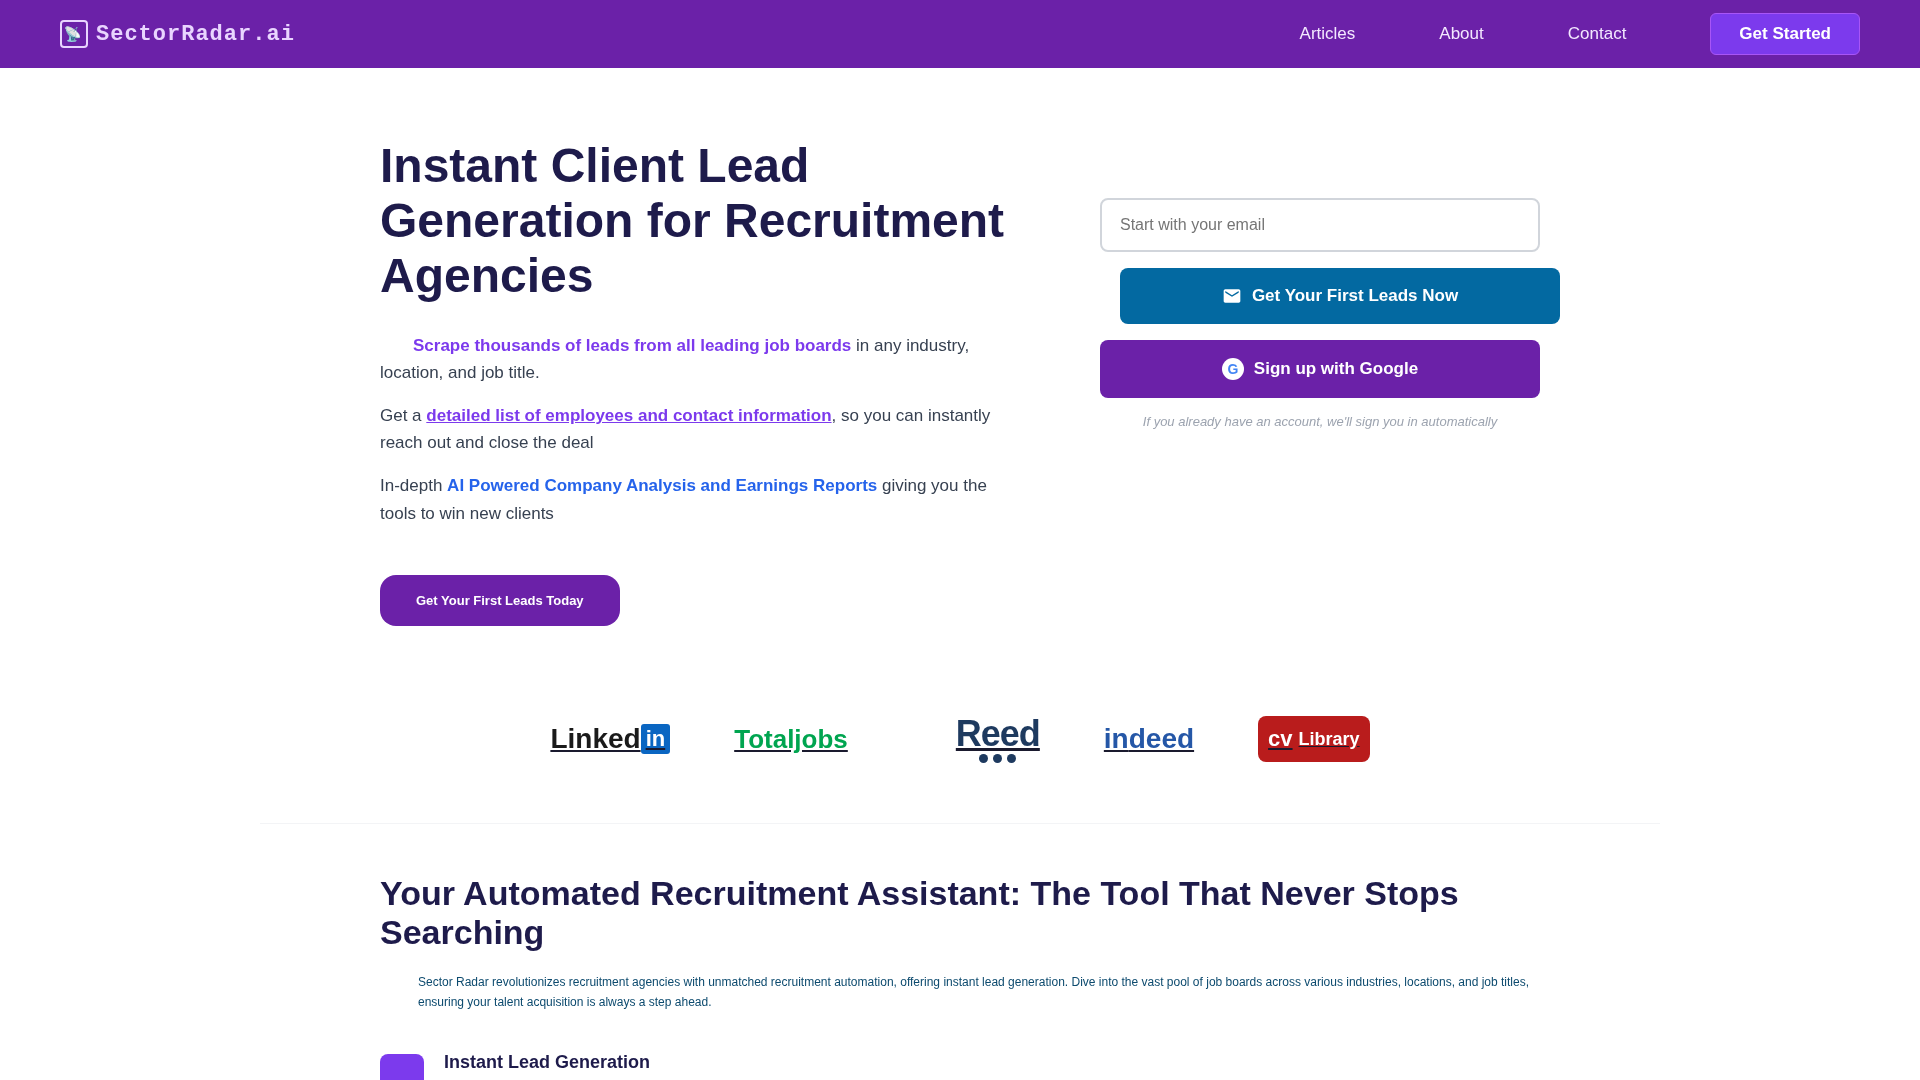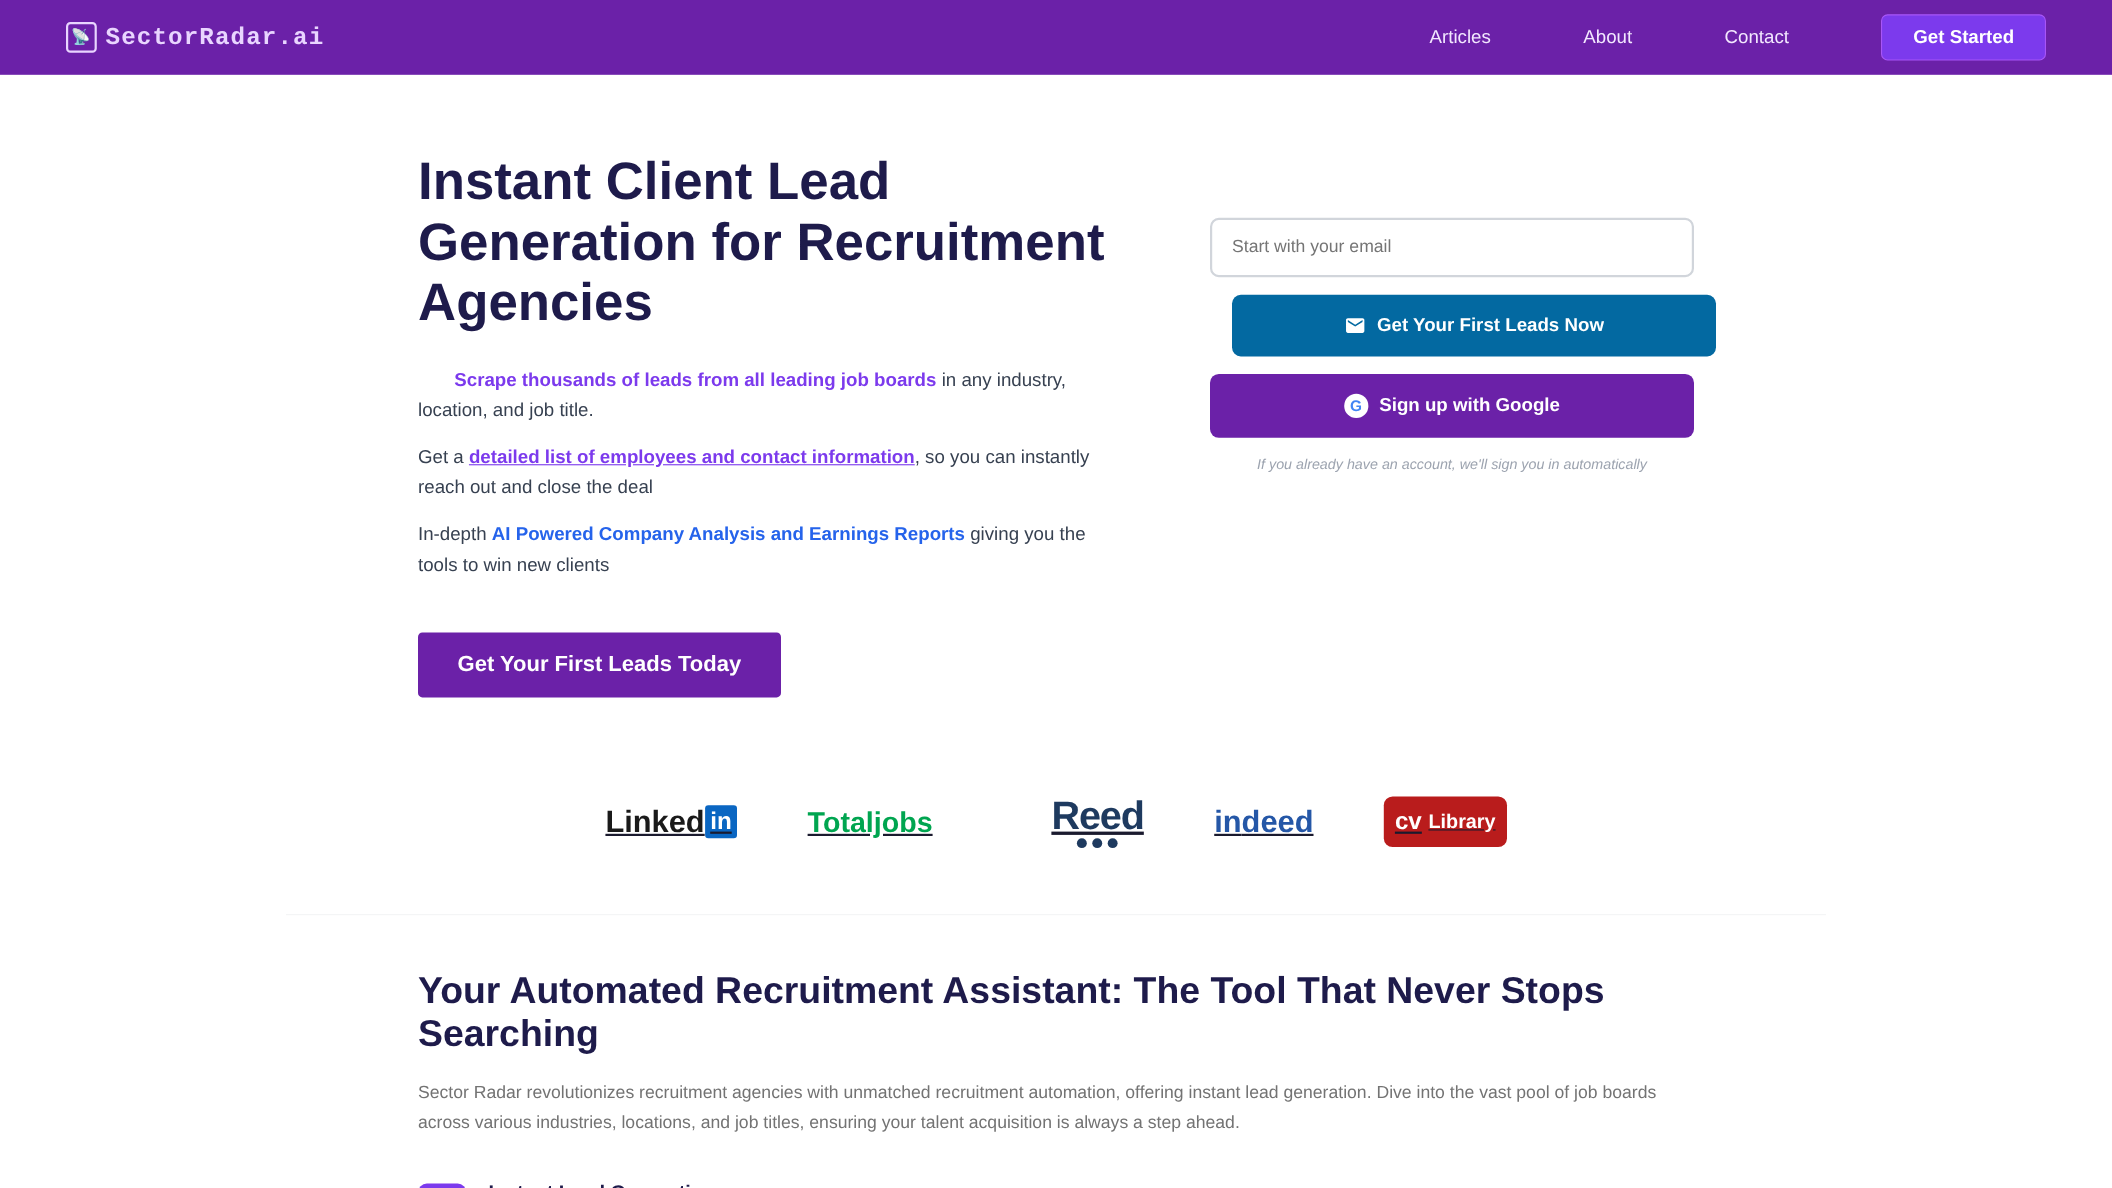--- a/index.html
+++ b/index.html
@@ -94,22 +94,22 @@
       color: #7c3aed;
       font-weight: 700;
       text-decoration: underline;
     }
     .hero-cta {
       display: inline-block;
       margin-top: 32px;
       background: #6b21a8;
       color: #fff;
       padding: 18px 36px;
-      border-radius: 4px;
-      font-size: 20px;
+      border-radius: 16px;
+      font-size: 13px;
       font-weight: 700;
       cursor: pointer;
       border: none;
     }
 
     
     .hero-right {
       flex: 0.8;
       display: flex;
       flex-direction: column;
@@ -268,24 +268,25 @@
       margin: 0 auto;
       border-top: 1px solid #f3f4f6;
     }
     .lower-title {
       font-size: 34px;
       font-weight: 800;
       color: #1e1b4b;
       margin-bottom: 20px;
     }
     .lower-desc {
-      font-size: 16px;
-      color: #737373;
+      font-size: 12px;
+      color: #0c4a6e;
       line-height: 1.7;
       margin-bottom: 40px;
+      margin-left: 38px;
     }
     .feature-item {
       display: flex;
       gap: 20px;
       align-items: flex-start;
     }
     .feature-icon-box {
       width: 44px;
       height: 44px;
       background: #7c3aed;

